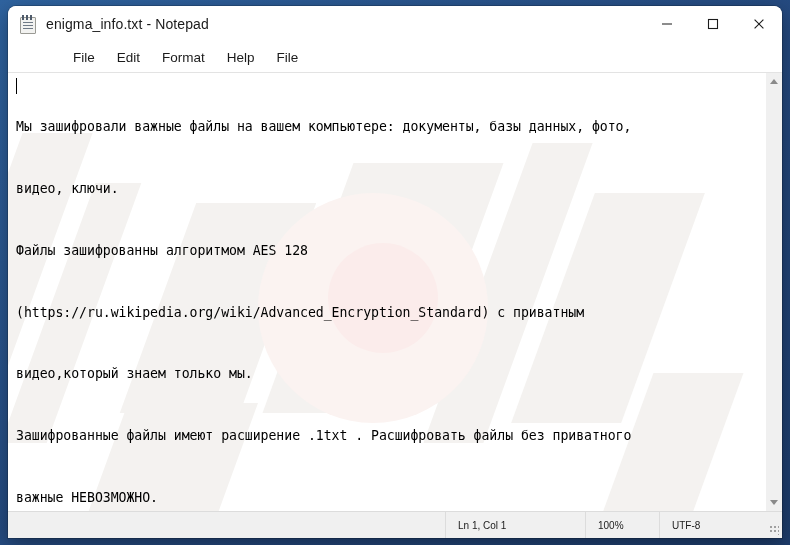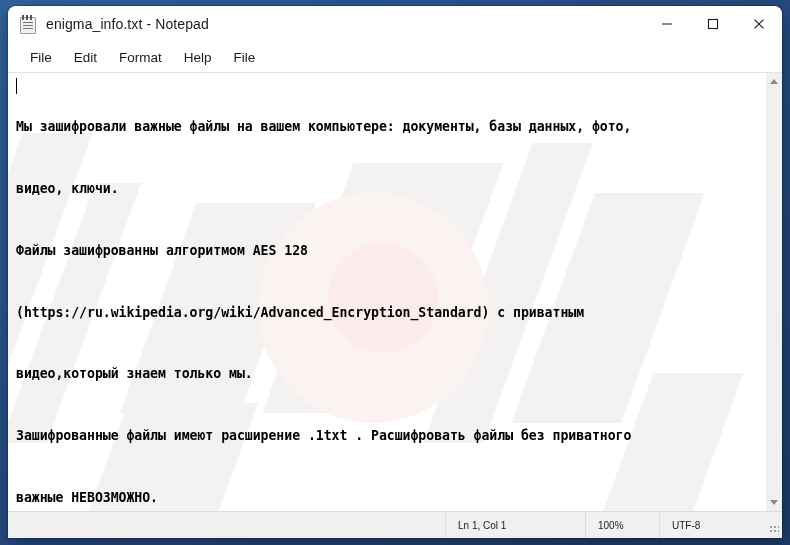--- a/index.html
+++ b/index.html
@@ -120,20 +120,21 @@
 
   
   #menubar {
     height: 30px;
     flex: 0 0 30px;
     background: #ffffff;
     display: flex;
     align-items: center;
     padding-left: 12px;
     gap: 2px;
+    margin-left: 43px;
   }
   .menu-item {
     font-size: 13.5px;
     color: #1b1b1b;
     padding: 4px 10px;
     border-radius: 3px;
     white-space: nowrap;
     cursor: default;
   }
 
@@ -177,21 +178,21 @@
   #text-content {
     position: relative;
     z-index: 1;
     font-family: "DejaVu Sans Mono", "Liberation Mono", monospace;
     font-size: 13.2px;
     line-height: 20.6px;
     color: #000000;
     white-space: pre;
     letter-spacing: -0.05px;
   }
-  #text-content .line { height: 20.6px; font-weight: bold; }
+  #text-content .line { height: 20.6px; }
 
   
   #caret {
     position: absolute;
     left: 8px;
     top: 5px;
     width: 1px;
     height: 16px;
     background: #000;
     z-index: 2;

